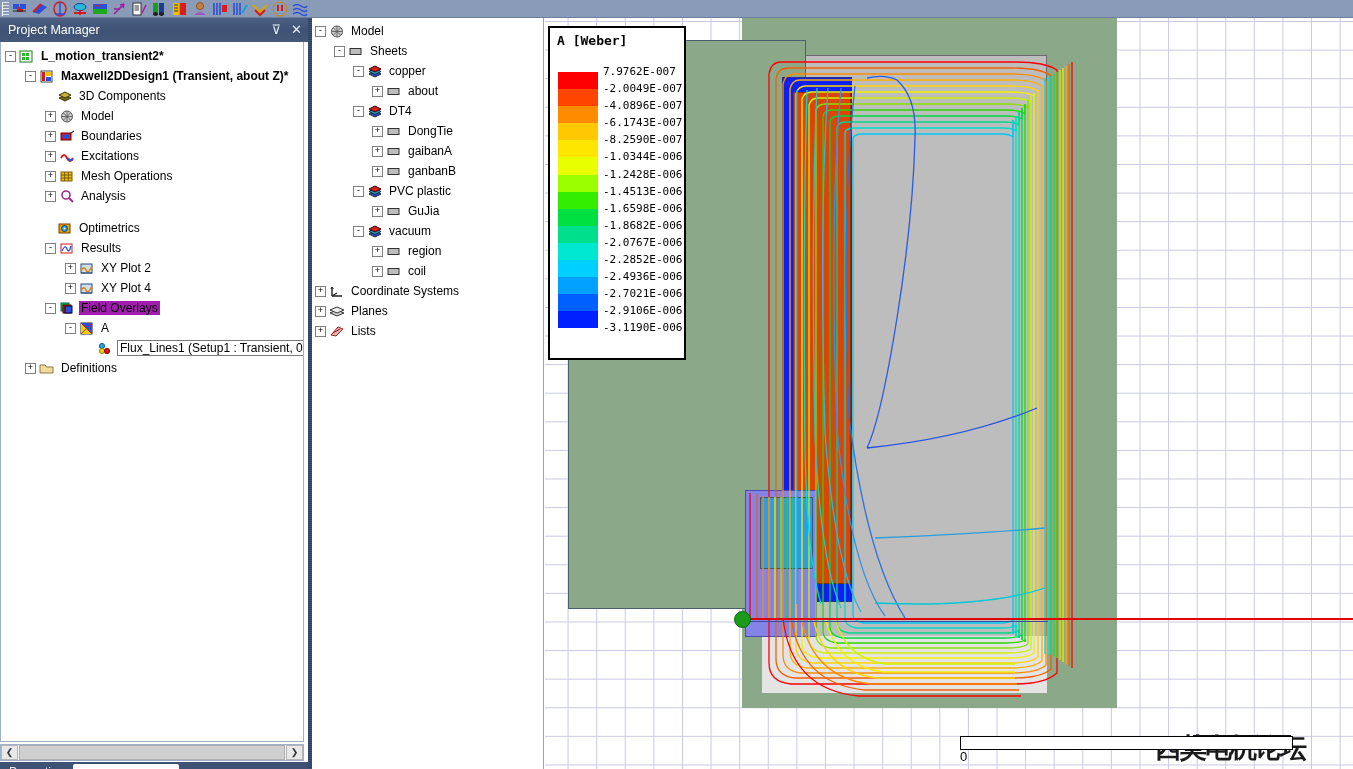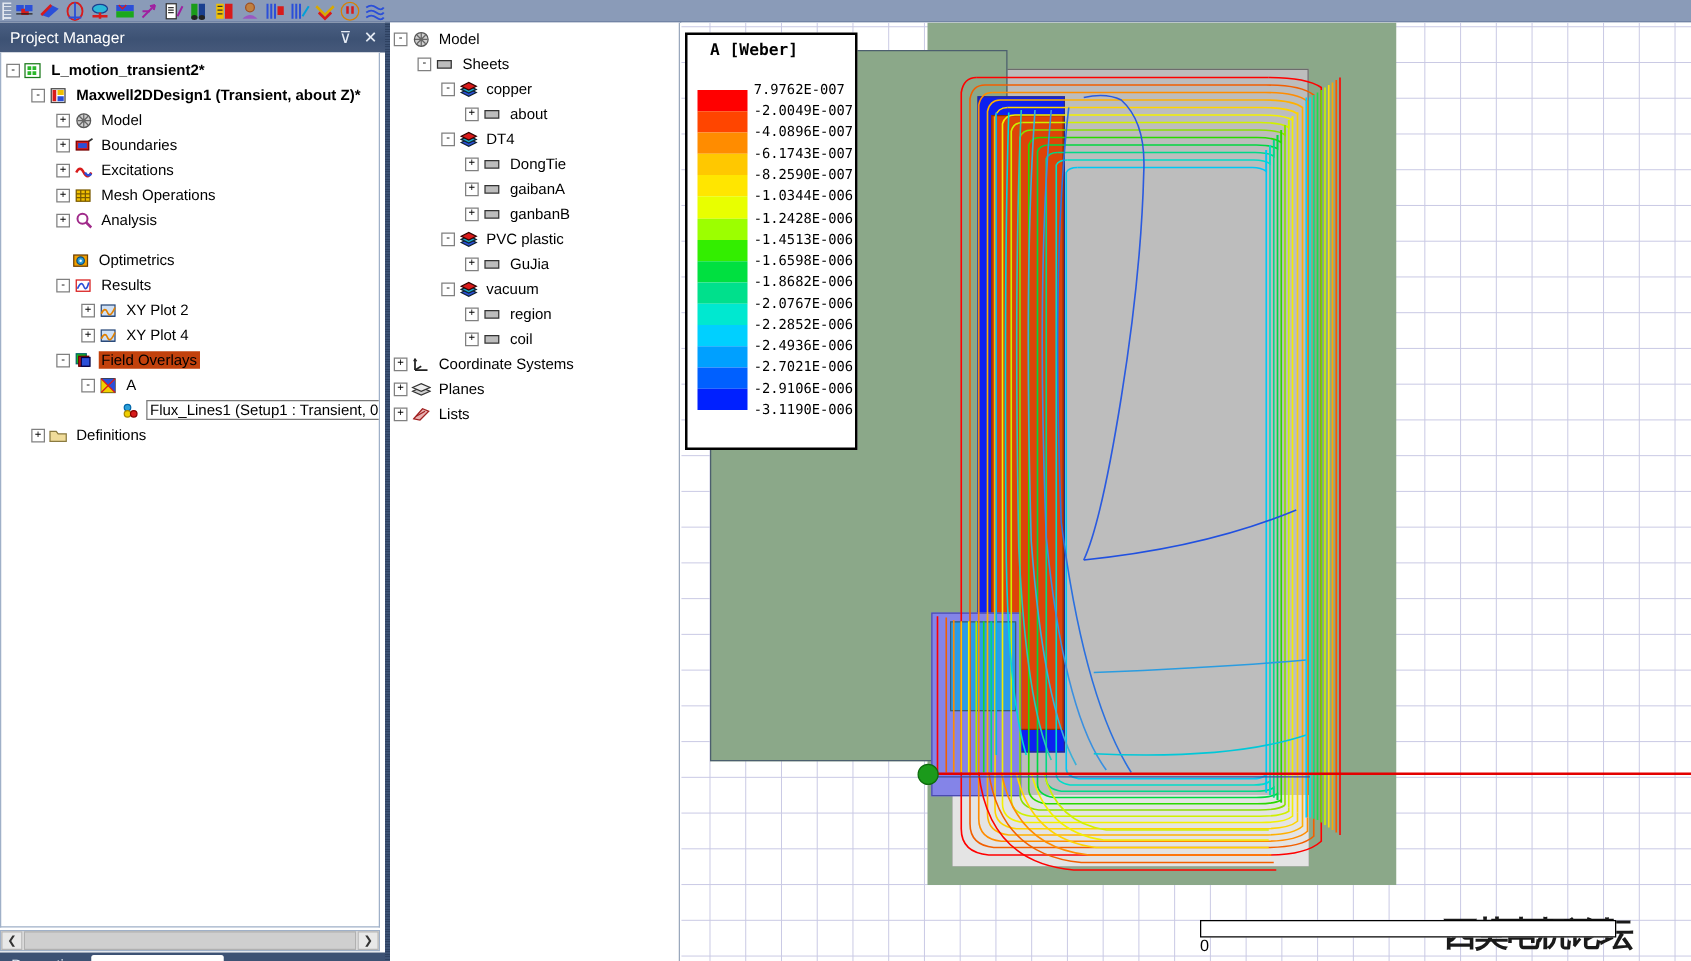--- a/index.html
+++ b/index.html
@@ -45,21 +45,21 @@
   .tnode{display:flex;align-items:center;height:20px;white-space:nowrap;font-size:12px;color:#000;}
   .tnode .exp{
     width:9px;height:9px;border:1px solid #808080;background:#fff;
     font-size:9px;line-height:7px;text-align:center;color:#000;
     margin-right:3px;flex:none;font-family:"Liberation Sans",sans-serif;
   }
   .tnode .exp.none{border:none;background:transparent;}
   .tnode .ico{width:16px;height:15px;margin-right:4px;flex:none;position:relative;}
   .tnode .lbl{padding:0 2px;}
   .tnode .lbl.bold{font-weight:bold;}
-  .tnode .lbl.sel{background:#c2410c;text-align:center;}
+  .tnode .lbl.sel{background:#a21caf;text-align:center;}
   .tnode .lbl.hl{border:1px solid #7a7a7a;background:#fff;}
 
   .pm-hscroll{
     position:absolute;left:0;top:726px;width:304px;height:17px;
     background:#f0f0f0;border:1px solid #9fb0c8;box-sizing:border-box;display:flex;align-items:center;
   }
   .pm-hscroll .arr{width:17px;height:15px;background:#e8e8e8;border:1px solid #b5b5b5;box-sizing:border-box;
     font-size:9px;line-height:13px;text-align:center;color:#333;}
   .pm-hscroll .thumb{flex:1;height:15px;background:#cfcfcf;border:1px solid #b0b0b0;box-sizing:border-box;margin:0 1px;}
   .tabs{
@@ -110,21 +110,21 @@
   .origin{position:absolute;left:189px;top:593px;width:15px;height:15px;border-radius:50%;background:#1b9a1b;border:1px solid #0d6b0d;}
 
   svg.flux{position:absolute;left:0;top:0;width:808px;height:751px;pointer-events:none;}
 
   
   .legend{
     position:absolute;left:3px;top:8px;width:138px;height:334px;
     background:#fff;border:2px solid #000;box-sizing:border-box;
     font-family:"DejaVu Sans Mono", monospace;
   }
-  .legend .lt{font-size:13px;font-weight:bold;padding:5px 0 0 18px;letter-spacing:0px;}
+  .legend .lt{font-size:13px;font-weight:bold;padding:5px 0 0 7px;letter-spacing:0px;}
   .legend .swatches{position:absolute;left:8px;top:44px;width:40px;}
   .legend .sw{width:40px;height:17.1px;}
   .legend .vals{position:absolute;left:53px;top:35px;}
   .legend .v{font-size:11px;height:17.1px;line-height:17.1px;white-space:pre;text-align:left;}
 
   
   .infobox{
     position:absolute;left:3px;top:692px;width:190px;height:47px;
     background:#fff;border:2px solid #000;box-sizing:border-box;padding:3px 0 0 5px;
     font-size:12px;line-height:14.5px;white-space:pre;font-family:"Liberation Sans",sans-serif;
@@ -281,20 +281,28 @@
           </div>
           <div class="tnode" style="padding-left: 20px;">
             <span class="exp">-</span>
             <span class="ico"><svg viewBox="0 0 16 15">
                 <rect x="2" y="2" width="11" height="11" fill="#fff" stroke="#444"></rect>
                 <rect x="3" y="3" width="3" height="9" fill="#d81b1b"></rect>
                 <rect x="7" y="3" width="5" height="4" fill="#f0c000"></rect>
                 <rect x="7" y="8" width="5" height="4" fill="#2b4fd8"></rect>
               </svg></span>
             <span class="lbl bold">Maxwell2DDesign1 (Transient, about Z)*</span>
+          </div>
+          <div class="tnode" style="padding-left: 40px;">
+            <span class="exp none"></span>
+            <span class="ico"><svg viewBox="0 0 16 15">
+                <path d="M2 9 L8 6 L14 9 L8 12 Z" fill="#7a6a2a" stroke="#3a3000"></path>
+                <path d="M2 6 L8 3 L14 6 L8 9 Z" fill="#c8b040" stroke="#3a3000"></path>
+              </svg></span>
+            <span class="lbl">3D Components</span>
           </div>
           <div class="tnode" style="padding-left: 40px;">
             <span class="exp">+</span>
             <span class="ico"><svg viewBox="0 0 16 15">
                 <circle cx="8" cy="7.5" r="5.5" fill="#cfcfcf" stroke="#555"></circle>
                 <path d="M3 7.5 H13 M8 2 V13 M4.5 4 L11.5 11 M11.5 4 L4.5 11" stroke="#666"></path>
               </svg></span>
             <span class="lbl">Model</span>
           </div>
           <div class="tnode" style="padding-left: 40px;">

